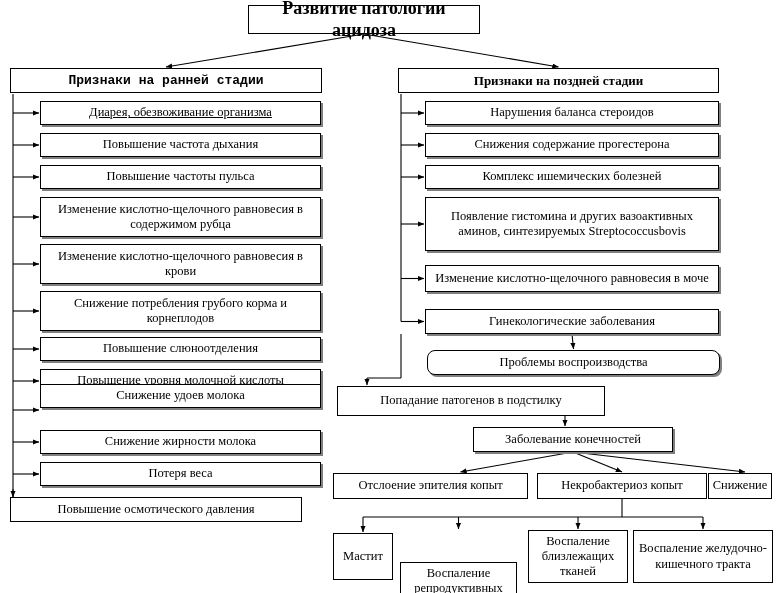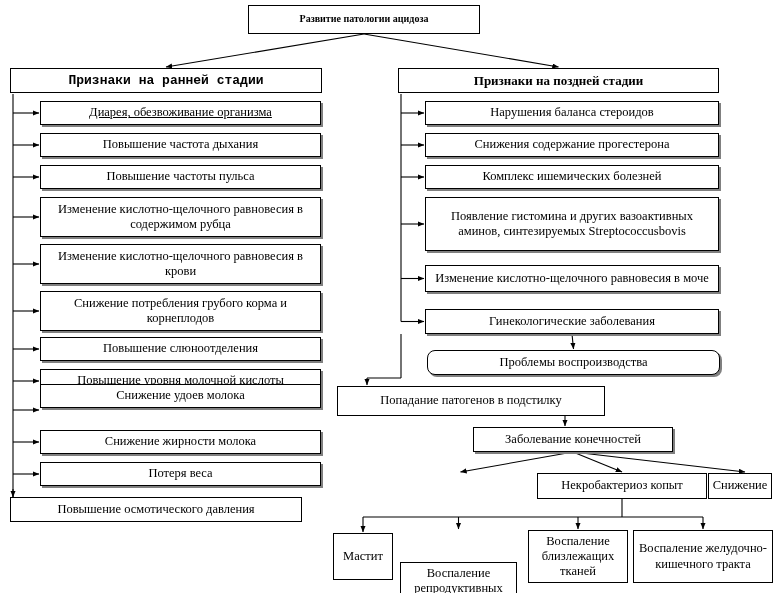--- a/index.html
+++ b/index.html
@@ -28,21 +28,21 @@
     font-size: 12.5px;
     line-height: 1.22;
     padding: 1px 3px;
     z-index: 3;
   }
   .node.shadow {
     box-shadow: 2px 2px 0 0 #808080;
   }
   .node.root {
     font-weight: bold;
-    font-size: 10px;
+    font-size: 18px;
   }
   .node.header {
     font-weight: bold;
     font-size: 13px;
   }
   .node .txt { display: block; width: 100%; }
   svg#wires {
     position: absolute;
     left: 0; top: 0;
     width: 783px;
@@ -172,20 +172,23 @@
   <div class="node shadow" style="left: 427px; top: 350px; width: 293px; height: 25px; border-radius: 8px;">
     <span class="txt">Проблемы воспроизводства</span>
   </div>
   <div class="node" style="left: 337px; top: 386px; width: 268px; height: 30px;">
     <span class="txt">Попадание патогенов в подстилку</span>
   </div>
   <div class="node shadow" style="left: 473px; top: 427px; width: 200px; height: 25px;">
     <span class="txt">Заболевание конечностей</span>
   </div>
 
+  <div class="node" style="left: 333px; top: 473px; width: 195px; height: 26px;">
+    <span class="txt">Отслоение эпителия копыт</span>
+  </div>
   <div class="node" style="left: 537px; top: 473px; width: 170px; height: 26px;">
     <span class="txt">Некробактериоз копыт</span>
   </div>
   <div class="node" style="left: 708px; top: 473px; width: 64px; height: 26px;">
     <span class="txt">Снижение</span>
   </div>
 
   <div class="node" style="left: 333px; top: 533px; width: 60px; height: 47px;">
     <span class="txt">Мастит</span>
   </div>

